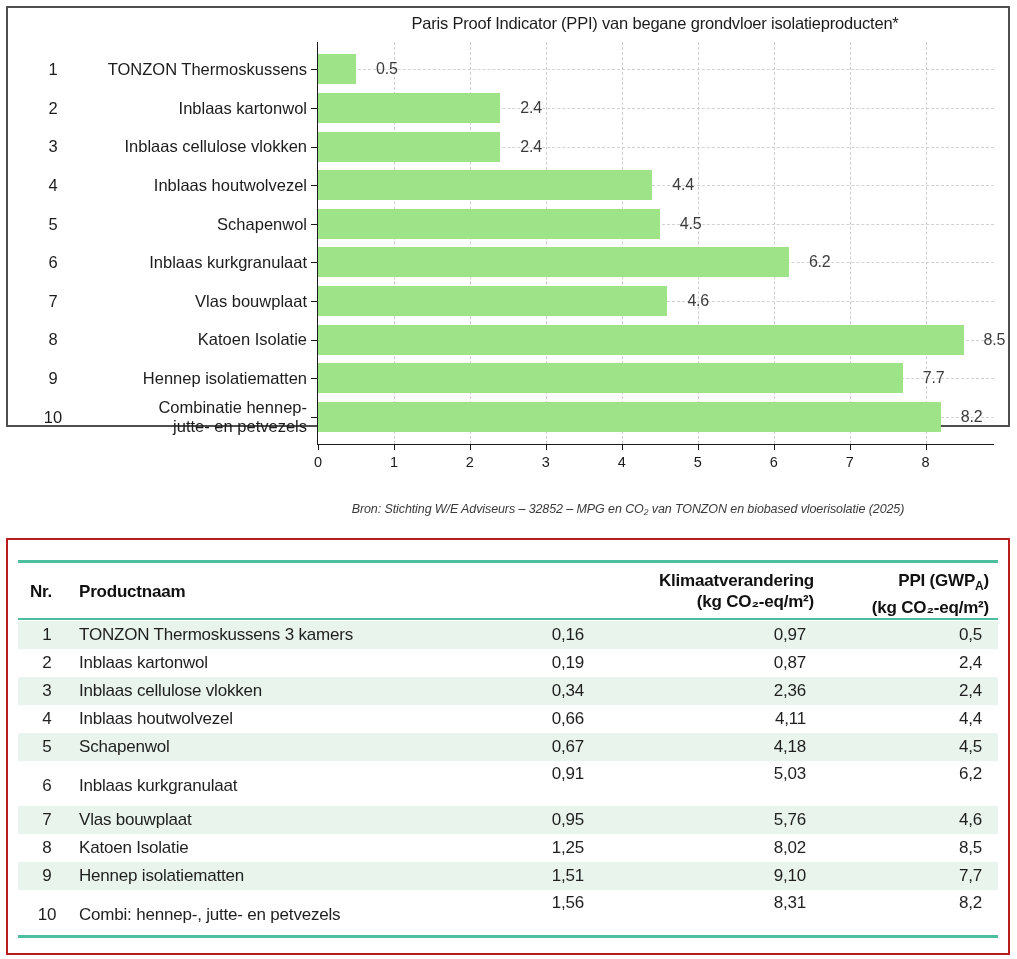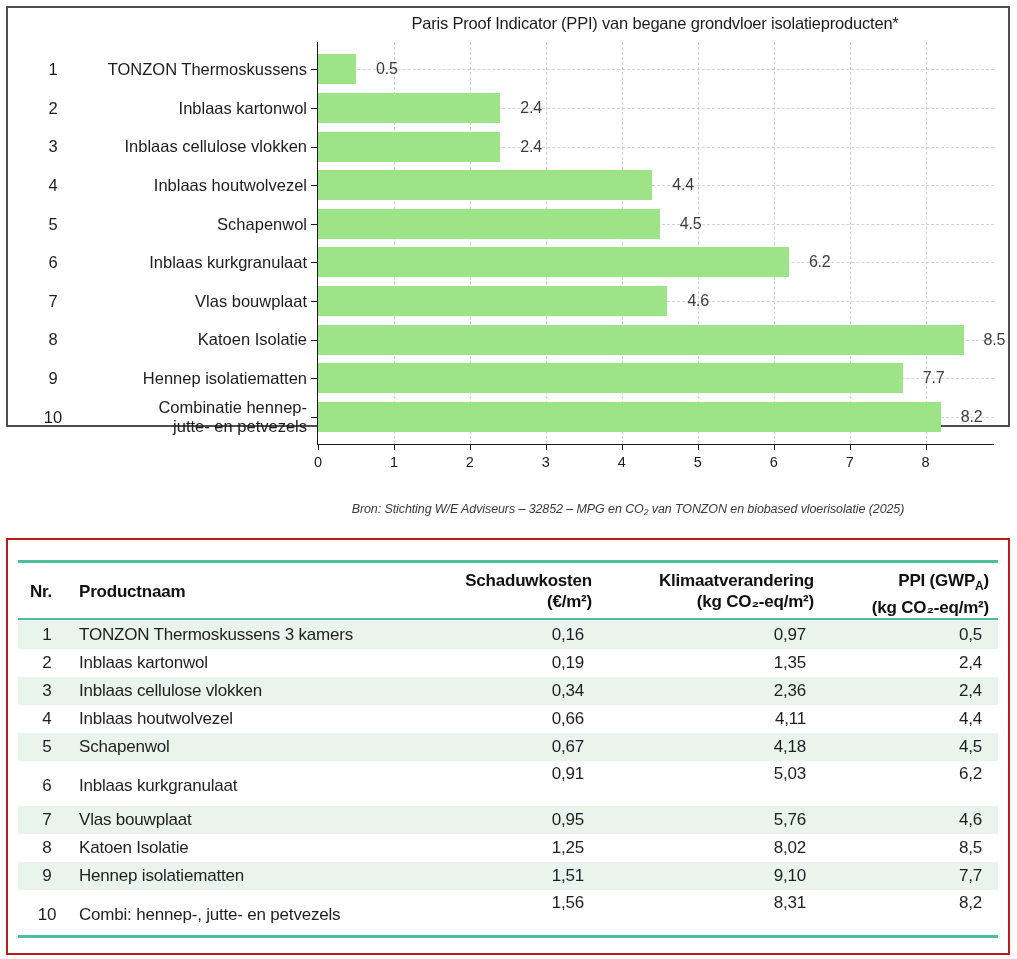--- a/index.html
+++ b/index.html
@@ -170,24 +170,20 @@
       <div class="bar-label" style="left: 642.831px; top: 374.7px;">8.2</div>
       <div class="ytick" style="top: 374.7px;"></div>
     </div>
   <div class="abs" id="chart-source">Bron: Stichting W/E Adviseurs – 32852 – MPG en CO₂ van TONZON en biobased vloerisolatie (2025)</div>
 </div>
 
 <div class="panel" id="panel-table">
   <div class="abs teal-line" id="teal-top" style="background: rgb(77, 191, 159);"></div>
   <div class="abs th" id="th-nr">Nr.</div>
   <div class="abs th" id="th-product">Productnaam</div>
-  <div class="abs th th-block" id="th-schaduw">
-    <div>Schaduwkosten</div>
-    <div>(€/m²)</div>
-  </div>
   <div class="abs th th-block" id="th-klimaat">
     <div>Klimaatverandering</div>
     <div>(kg CO₂-eq/m²)</div>
   </div>
   <div class="abs th th-block" id="th-ppi">
     <div><span>PPI (GWP</span><sub class="hsub">A</sub><span>)</span></div>
     <div>(kg CO₂-eq/m²)</div>
   </div>
   <div class="abs teal-line" id="teal-mid" style="background: rgb(77, 191, 159);"></div>
   <div class="abs" id="table-rows">
@@ -195,21 +191,21 @@
         <div class="cell cell-nr">1</div>
         <div class="cell cell-product">TONZON Thermoskussens 3 kamers</div>
         <div class="cell cell-num cell-s">0,16</div>
         <div class="cell cell-num cell-k">0,97</div>
         <div class="cell cell-num cell-p">0,5</div>
       </div>
       <div class="trow short" style="height: 28px;">
         <div class="cell cell-nr">2</div>
         <div class="cell cell-product">Inblaas kartonwol</div>
         <div class="cell cell-num cell-s">0,19</div>
-        <div class="cell cell-num cell-k">1,35</div>
+        <div class="cell cell-num cell-k">0,87</div>
         <div class="cell cell-num cell-p">2,4</div>
       </div>
       <div class="trow short shaded" style="height: 28px;">
         <div class="cell cell-nr">3</div>
         <div class="cell cell-product">Inblaas cellulose vlokken</div>
         <div class="cell cell-num cell-s">0,34</div>
         <div class="cell cell-num cell-k">2,36</div>
         <div class="cell cell-num cell-p">2,4</div>
       </div>
       <div class="trow short" style="height: 28px;">

